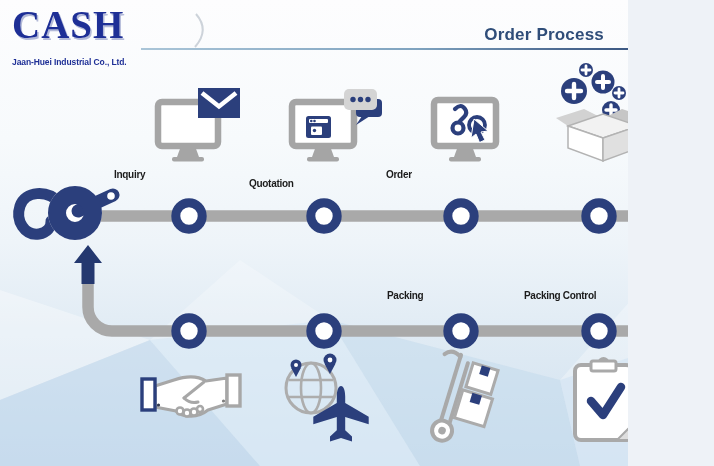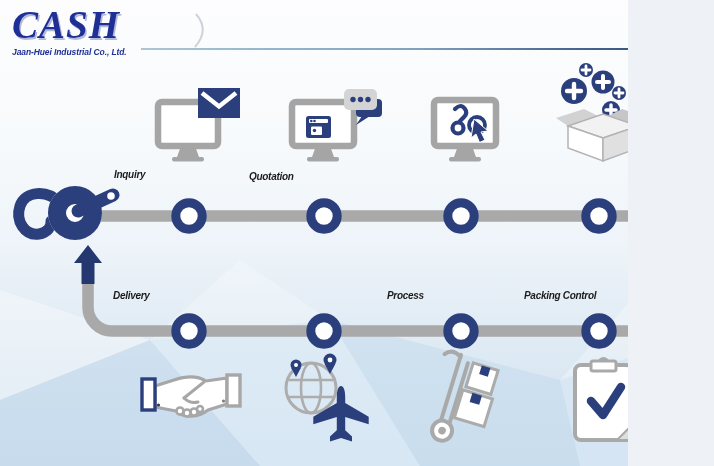--- a/index.html
+++ b/index.html
@@ -1,34 +1,33 @@
 <!DOCTYPE html>
 <html style="--navy: #2b3f7c; --logo_blue: #1e2f96; --title_blue: #2f4d79; --pipe_gray: #a9a9a9; --icon_gray: #a5a5a5; --bubble_gray: #d4d4d4; --label_black: #1b1b1b;"><head>
 <meta charset="utf-8">
 <style>
   html,body{margin:0;padding:0;background:#eef2f7;}
   .canvas{
     position:relative;width:628px;height:466px;overflow:hidden;
     font-family:"Liberation Sans",sans-serif;
     background:linear-gradient(180deg,#fdfdfe 0%,#f7fafc 30%,#eef4f9 52%,#e0ebf4 72%,#cfe0ef 100%);
-    font-style:italic;
   }
   .bg-facets{position:absolute;left:0;top:0;width:714px;height:466px;pointer-events:none;}
   .edge-line{position:absolute;left:700px;top:0;width:1px;height:466px;background:#dfe3e8;}
 
   
   .logo{position:absolute;left:12px;top:6px;width:190px;}
   .logo-word{
     font-family:"Liberation Serif",serif;font-weight:bold;font-size:39px;line-height:38px;
     color:var(--logo_blue,#1e2f96);letter-spacing:1px;
     text-shadow:1.5px 1.5px 0 rgba(90,105,170,.45);
   }
   .logo-sub{
     font-size:8.5px;font-weight:bold;color:var(--logo_blue,#1e2f96);
-    letter-spacing:-0.1px;margin-top:3px;white-space:nowrap;
+    letter-spacing:-0.1px;margin-top:13px;white-space:nowrap;
   }
   .logo-swoosh{position:absolute;left:0;top:0;}
   .page-title{
     position:absolute;right:24px;top:25px;font-size:17px;font-weight:bold;
     color:var(--title_blue,#2f4d79);letter-spacing:0.2px;
   }
   .header-rule{
     position:absolute;left:141px;top:48px;width:549px;height:2px;
     background:linear-gradient(90deg,#aac5d8 0%,#7fa3bf 50%,#4a678f 78%,#2e4a77 100%);
   }
@@ -57,20 +56,21 @@
     <polygon points="150,340 330,320 240,260" fill="#ffffff" opacity="0.25"></polygon>
   </svg>
 
   <div class="logo">
     <div class="logo-word">CASH</div>
     <div class="logo-sub">Jaan-Huei Industrial Co., Ltd.</div>
   </div>
   <svg class="logo-swoosh" width="215" height="60">
     <path d="M196 14 Q 210 30 195 47" stroke="#cdd3da" stroke-width="2" fill="none"></path>
   </svg>
+  <div class="page-title">Order Process</div>
   <div class="header-rule"></div>
 
   <svg class="flow-svg" viewBox="0 0 714 466">
     <path d="M99 216 H648 A24 24 0 0 1 672 240 V307 A24 24 0 0 1 648 331 H112 A24 24 0 0 1 88 307 V283" stroke="#a9a9a9" stroke-width="11.5" fill="none"></path>
     <polygon points="88,245 102,263 94.5,263 94.5,284 81.5,284 81.5,263 74,263" fill="#24386f"></polygon>
 
     <g>
       <path d="M60 203 C47 189 25 191 20 206 C15 221 25 236 39 234 C47 233 51.5 227 51 221" stroke="#2b3f7c" stroke-width="11" fill="none" stroke-linecap="round"></path>
       <circle cx="75" cy="213" r="27" fill="#ffffff"></circle>
       <line x1="78" y1="211" x2="113" y2="195" stroke="#2b3f7c" stroke-width="13" stroke-linecap="round"></line>
@@ -170,24 +170,24 @@
         <polygon points="15,68 3,60 31,51 45,58" fill="#d2d2d2"></polygon>
         <polygon points="85,68 97,60 69,51 55,58" fill="#c6c6c6"></polygon>
         <polygon points="15,68 50,56 85,68 50,80" fill="#f2f2f2" stroke="#b3b3b3" stroke-width="1.5"></polygon>
         <polygon points="15,68 50,80 50,103 15,90" fill="#ffffff" stroke="#b3b3b3" stroke-width="1.5"></polygon>
         <polygon points="85,68 50,80 50,103 85,90" fill="#e0e0e0" stroke="#b3b3b3" stroke-width="1.5"></polygon>
       </g>
     </svg>
   </div>
 
   <div class="step-label" style="left:114px;top:169px;">Inquiry</div>
-  <div class="step-label" style="left:249px;top:171px;">Quotation</div>
-
-  <div class="step-label" style="left:113px;top:290px;">Delivery</div>
-  <div class="step-label" style="left:387px;top:290px;">Process</div>
+  <div class="step-label" style="left:249px;top:178px;">Quotation</div>
+  <div class="step-label" style="left:386px;top:169px;">Order</div>
+
+  <div class="step-label" style="left:387px;top:290px;">Packing</div>
   <div class="step-label" style="left:524px;top:290px;">Packing Control</div>
 
   <div class="icon-box" style="left:140px;top:364px;">
     <svg width="102" height="62" viewBox="0 0 102 62">
       <path d="M15 22 L34 16 C46 12 58 12 66 17 L87 14 L87 40 L68 46 C58 54 44 54 36 47 L15 43 Z" fill="#fff" stroke="#a7a7a7" stroke-width="3.2" stroke-linejoin="round"></path>
       <path d="M64 18 L44 34" stroke="#a7a7a7" stroke-width="3" fill="none" stroke-linecap="round"></path>
       <path d="M44 34 q6 6 14 4" stroke="#a7a7a7" stroke-width="3" fill="none" stroke-linecap="round"></path>
       <circle cx="40" cy="47" r="3.5" fill="#fff" stroke="#a7a7a7" stroke-width="2.6"></circle>
       <circle cx="47" cy="49" r="3.5" fill="#fff" stroke="#a7a7a7" stroke-width="2.6"></circle>
       <circle cx="54" cy="48" r="3.5" fill="#fff" stroke="#a7a7a7" stroke-width="2.6"></circle>

